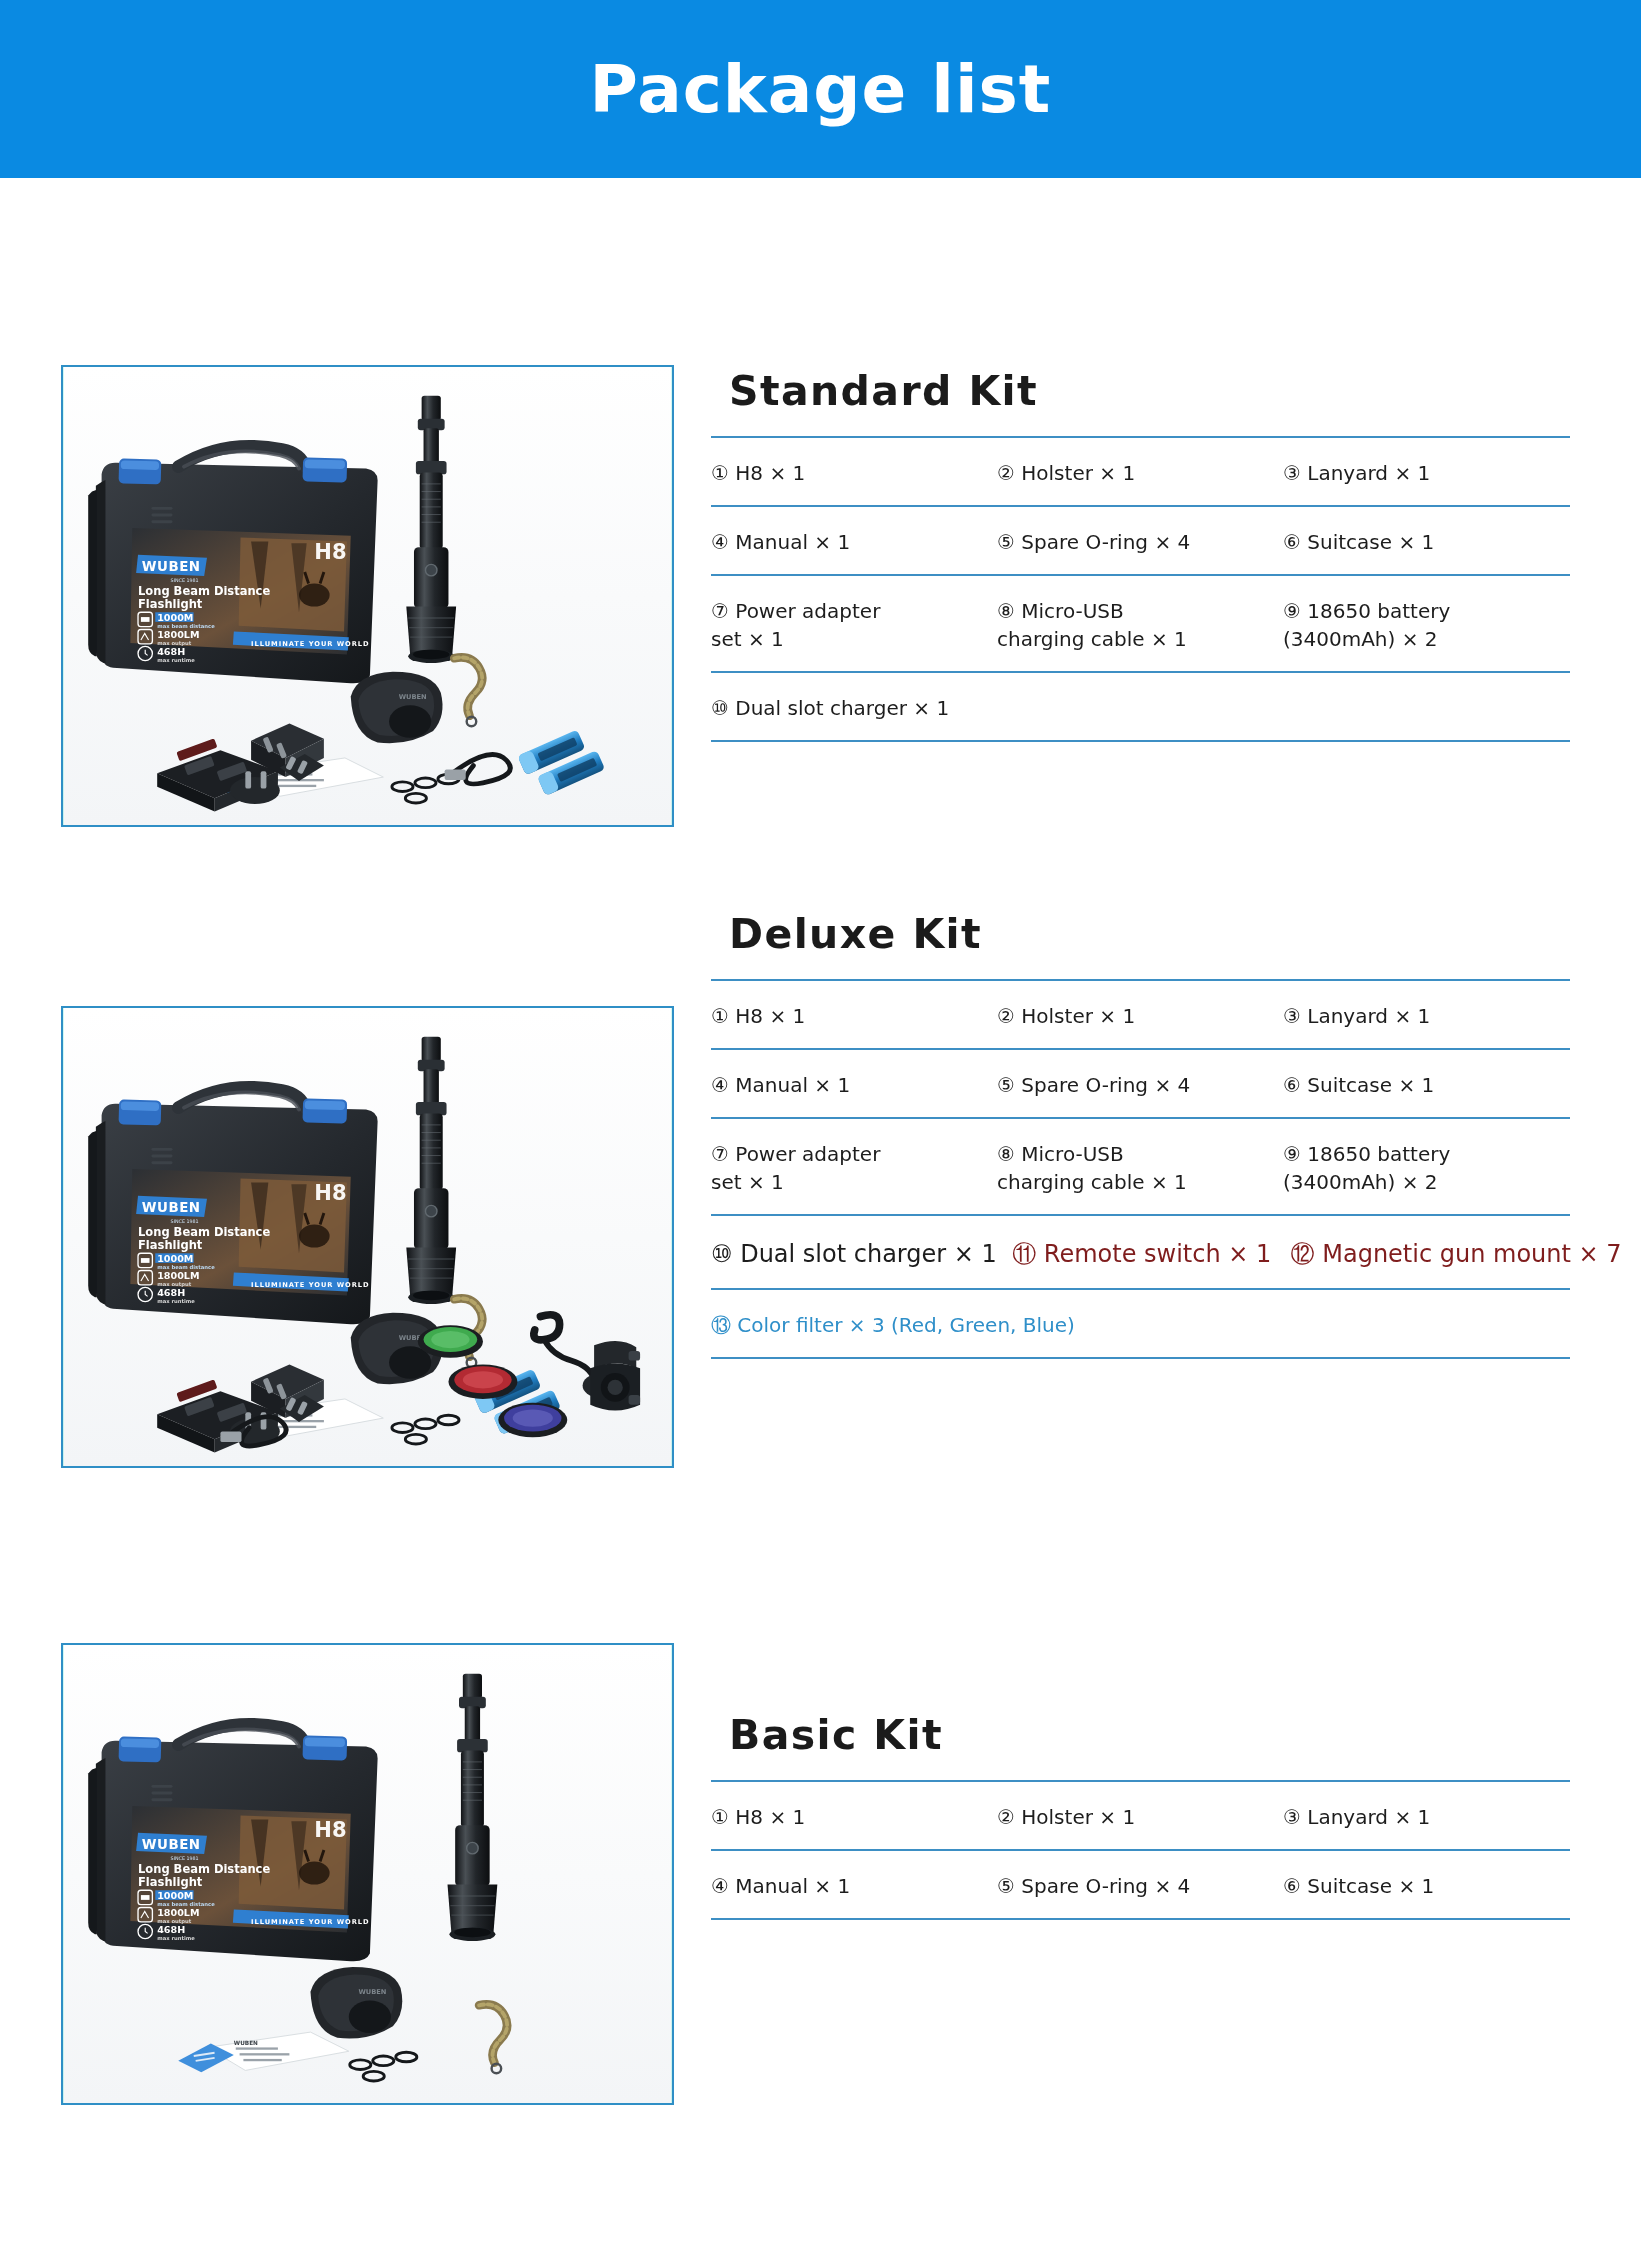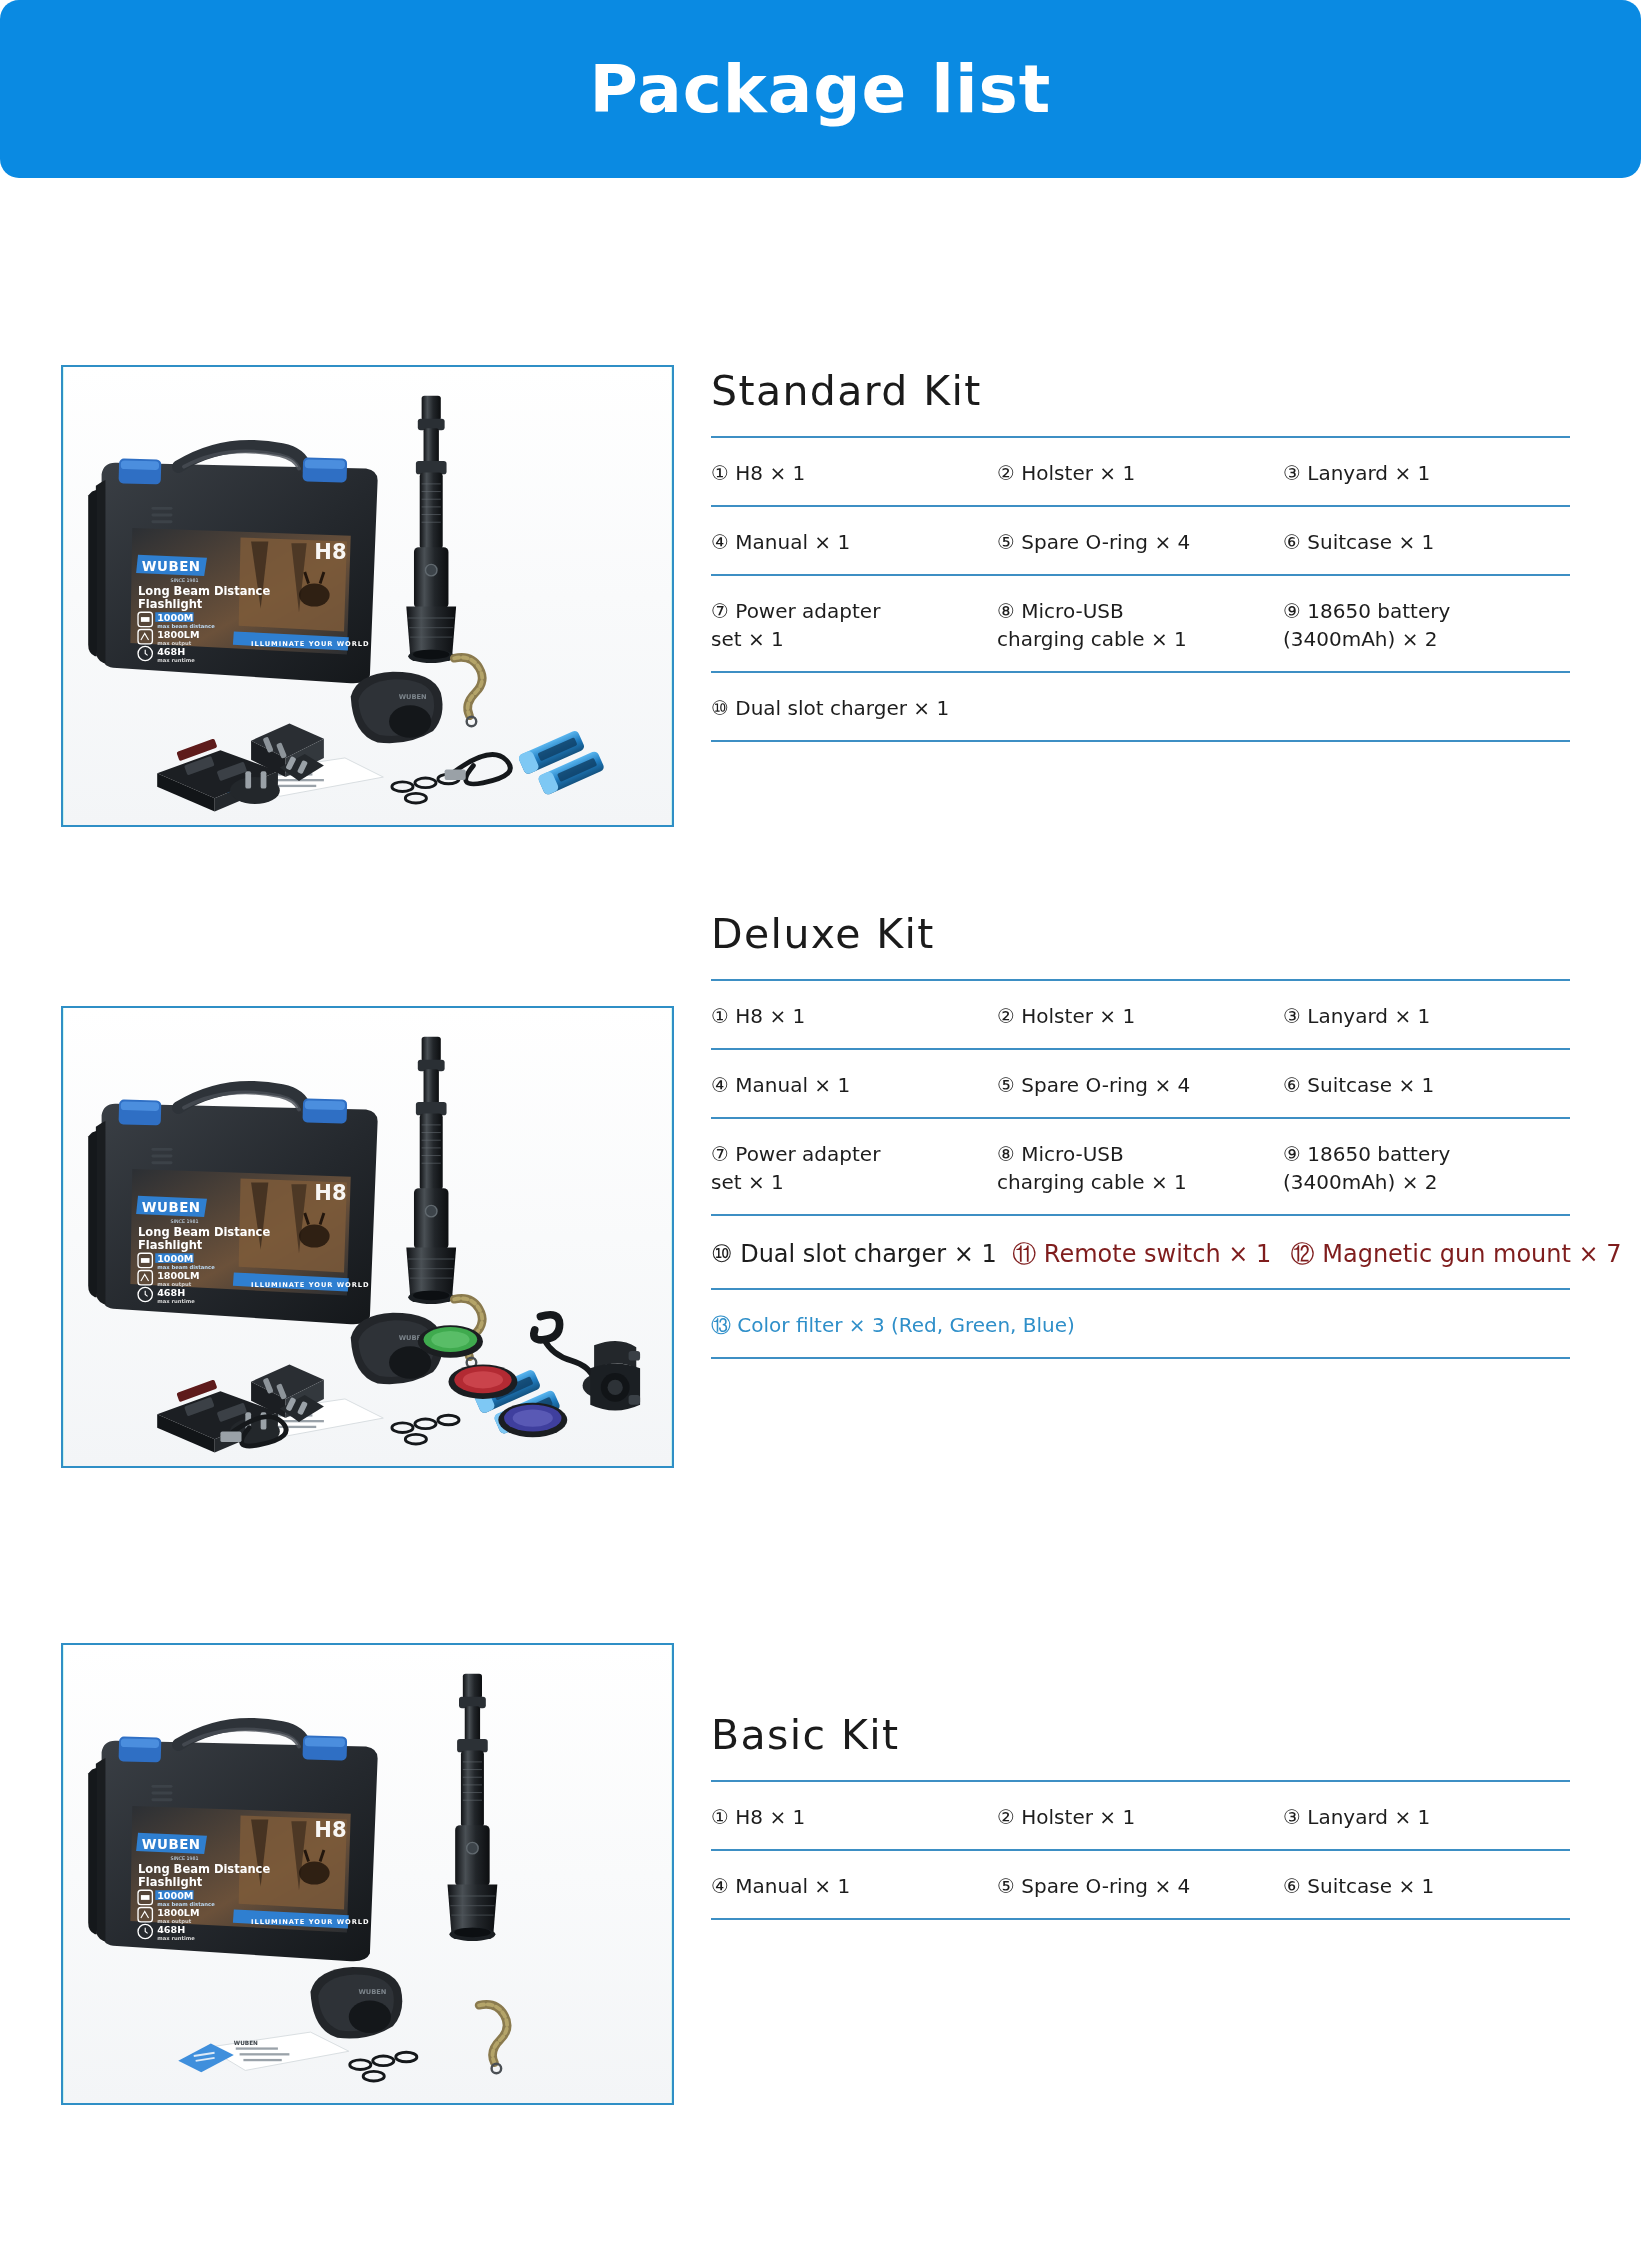--- a/index.html
+++ b/index.html
@@ -9,21 +9,21 @@
     font-family: "DejaVu Sans", "Liberation Sans", sans-serif;
     overflow: hidden;
   }
   .page { position: relative; width: 1641px; height: 2262px; }
 
   
   .banner {
     position: absolute; left: 0; top: 0;
     width: 1641px; height: 178px;
     background: #0a8ae2;
-    display: flex; align-items: center; justify-content: center; border-radius: 19px;
+    display: flex; align-items: center; justify-content: center;
   }
   .banner-title {
     color: #ffffff;
     font-size: 66px;
     font-weight: 700;
     letter-spacing: 1px;
     font-family: "DejaVu Sans", "Liberation Sans", sans-serif;
   }
 
   
@@ -40,25 +40,26 @@
   #frame-basic    { left: 61px;  top: 1643px; width: 613px; height: 462px; }
 
   
   .kit { position: absolute; left: 711px; width: 859px; }
   #kit-standard { top: 367px; }
   #kit-deluxe   { top: 910px; }
   #kit-basic    { top: 1711px; }
 
   .kit-title {
     font-size: 41px;
-    font-weight: 400;
+    font-weight: 700;
     color: #1b1b1b;
     letter-spacing: 1.4px;
     margin-bottom: 21px;
     white-space: nowrap;
+    margin-left: 18px;
   }
 
   .rows { width: 859px; }
 
   .row {
     border-top: 2.9px solid #3d8fc4;
     display: flex;
     align-items: flex-start;
     padding-top: 21px;
     padding-bottom: 17.4px;

